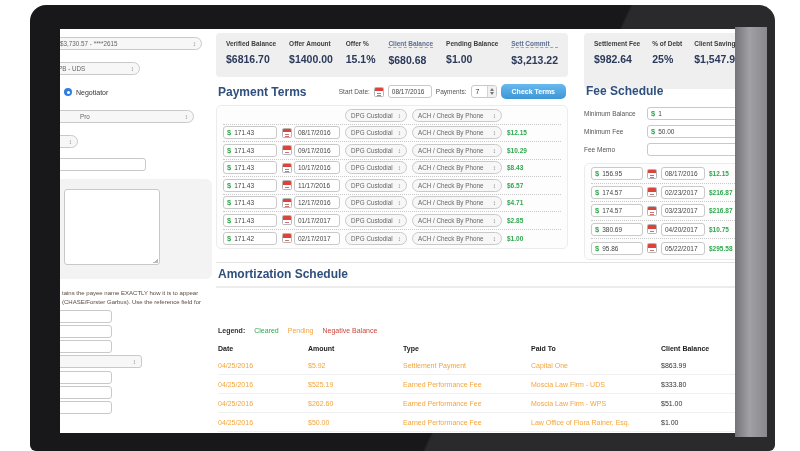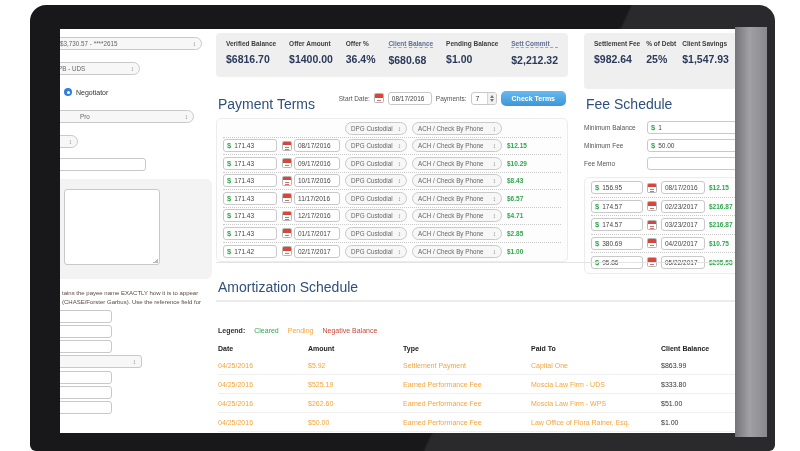--- a/index.html
+++ b/index.html
@@ -22,21 +22,21 @@
   .pill { border:1px solid #c9c9c9; border-radius:9px; background:#f7f7f7; height:13px;
           display:inline-flex; align-items:center; justify-content:space-between; padding:0 5px;
           font-size:6.3px; color:#666; overflow:hidden; white-space:nowrap; }
   .pill .arr { color:#8a8a8a; font-size:6.5px; margin-left:4px; }
   .cal { width:10px; height:10px; border:1px solid #b5b5b5; border-radius:1.5px; background:#fff;
          position:relative; flex:none; overflow:hidden; }
   .cal::before { content:""; position:absolute; top:0; left:0; right:0; height:3.5px; background:#d9453a; }
   .cal::after { content:""; position:absolute; left:2px; right:2px; top:5.5px; height:1px;
                 box-shadow:0 2px 0 #c9746d; background:#c9746d; }
   .green-val { color:#2fa84e; font-weight:bold; font-size:6.5px; white-space:nowrap; }
-  .section-title { font-size:14px; font-weight:normal; color:#2f4f7c;margin-top:12px; }
+  .section-title { font-size:12px; font-weight:bold; color:#2f4f7c; }
 
   
   .left-panel { position:absolute; left:0; top:0; width:154px; height:404px; overflow:hidden; background:#fff; }
   .lp-item { position:absolute; }
   .radio { width:8px; height:8px; border-radius:50%; background:#2f7de1; position:relative; flex:none; }
   .radio::after { content:""; position:absolute; left:2.5px; top:2.5px; width:3px; height:3px; border-radius:50%; background:#fff; }
   .lp-note { font-size:6px; color:#5a4a42; line-height:1.45; }
   .lp-card { background:#f3f3f3; border-radius:6px; }
   .lp-textarea { background:#fff; border:1px solid #c9c9c9; border-radius:3px; position:relative; }
   .lp-textarea::after { content:""; position:absolute; right:1px; bottom:1px; width:5px; height:5px;
@@ -163,37 +163,37 @@
         <div class="stat">
           <span class="stat-label">Verified Balance</span>
           <span class="stat-value">$6816.70</span>
         </div>
         <div class="stat">
           <span class="stat-label">Offer Amount</span>
           <span class="stat-value">$1400.00</span>
         </div>
         <div class="stat">
           <span class="stat-label">Offer %</span>
-          <span class="stat-value">36.4%</span>
+          <span class="stat-value">15.1%</span>
         </div>
         <div class="stat">
           <span class="stat-label link">Client Balance</span>
           <span class="stat-value">$680.68</span>
         </div>
         <div class="stat">
           <span class="stat-label">Pending Balance</span>
           <span class="stat-value">$1.00</span>
         </div>
         <div class="stat">
           <span class="stat-label link">Sett Commit</span>
-          <span class="stat-value">$2,212.32</span>
+          <span class="stat-value">$3,213.22</span>
         </div>
       </div>
 
-      <div class="stats-card" style="left:524px; top:4px; width:200px; height:56px; gap:6px; justify-content:flex-start;">
+      <div class="stats-card" style="left:524px; top:4px; width:200px; height:56px; gap:12px; justify-content:flex-start;">
         <div class="stat">
           <span class="stat-label">Settlement Fee</span>
           <span class="stat-value">$982.64</span>
         </div>
         <div class="stat">
           <span class="stat-label">% of Debt</span>
           <span class="stat-value">25%</span>
         </div>
         <div class="stat">
           <span class="stat-label">Client Savings</span>

